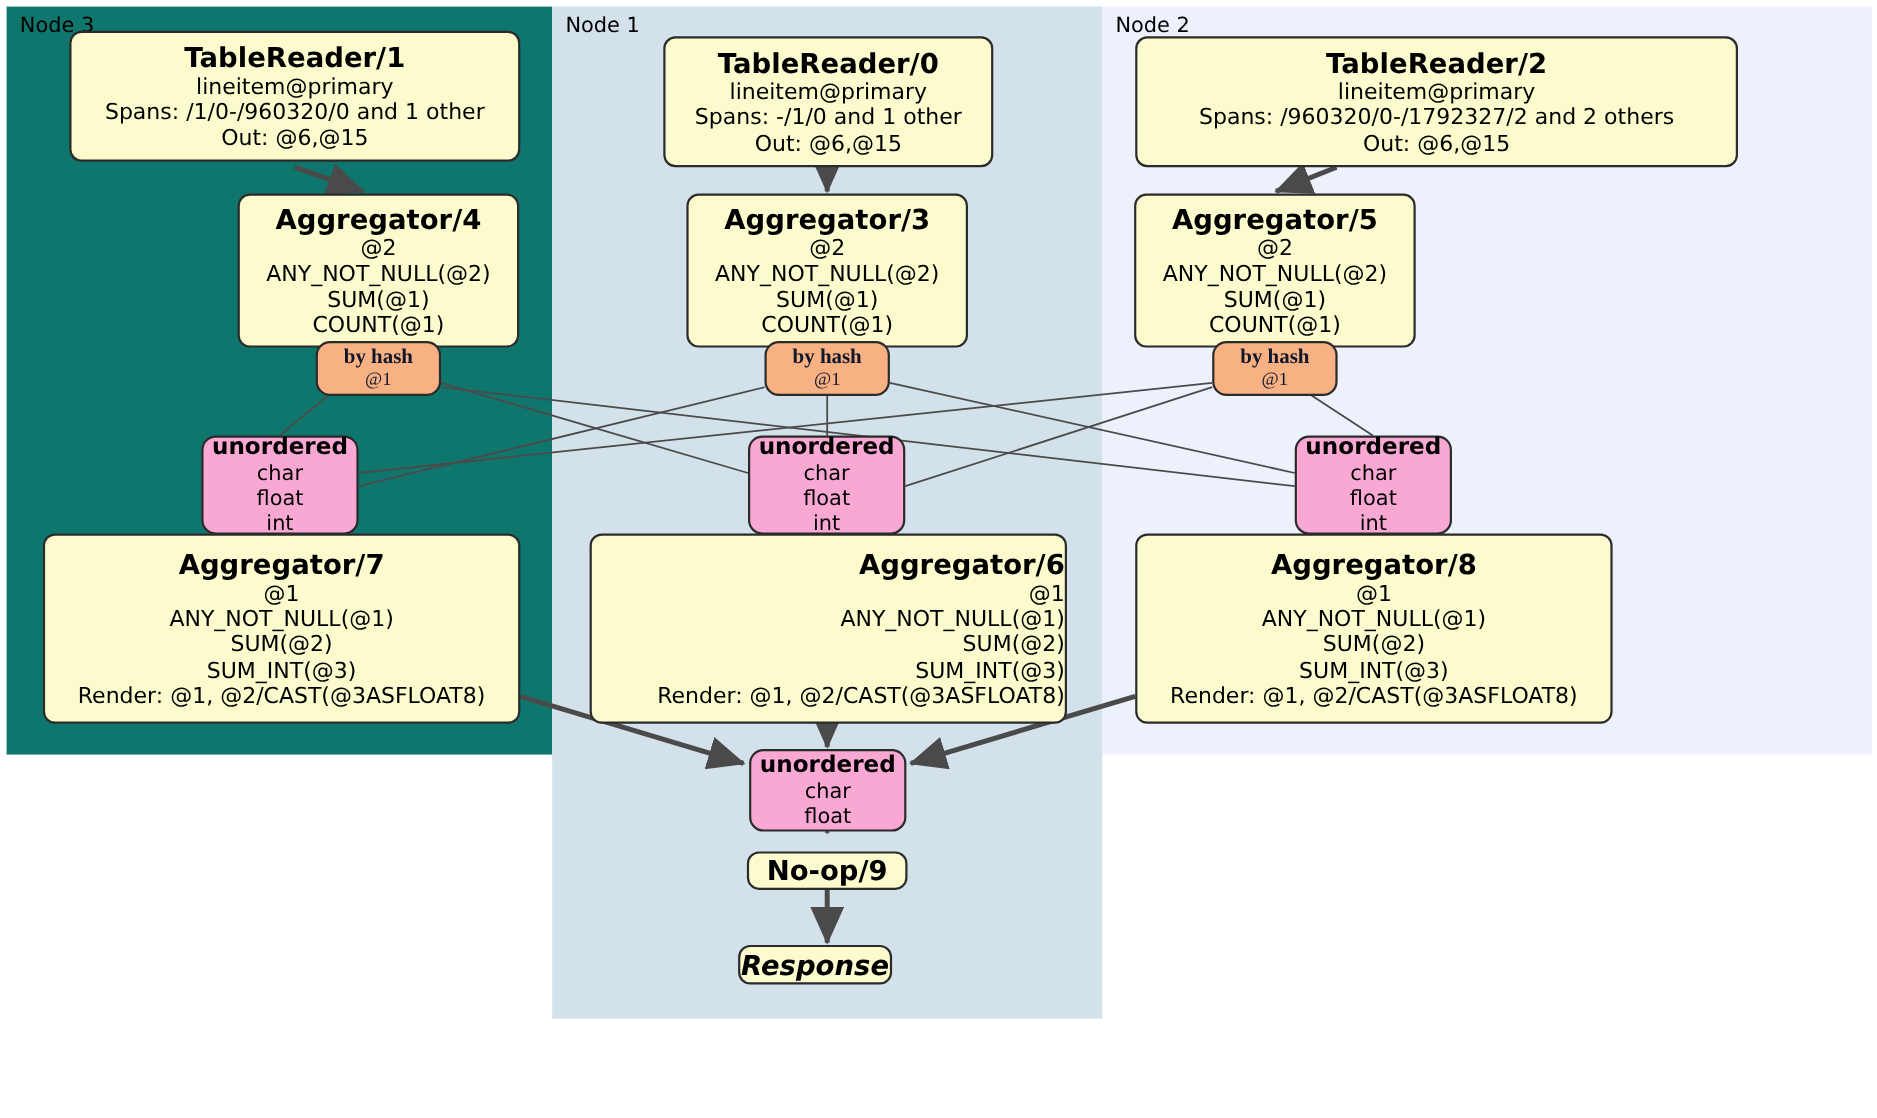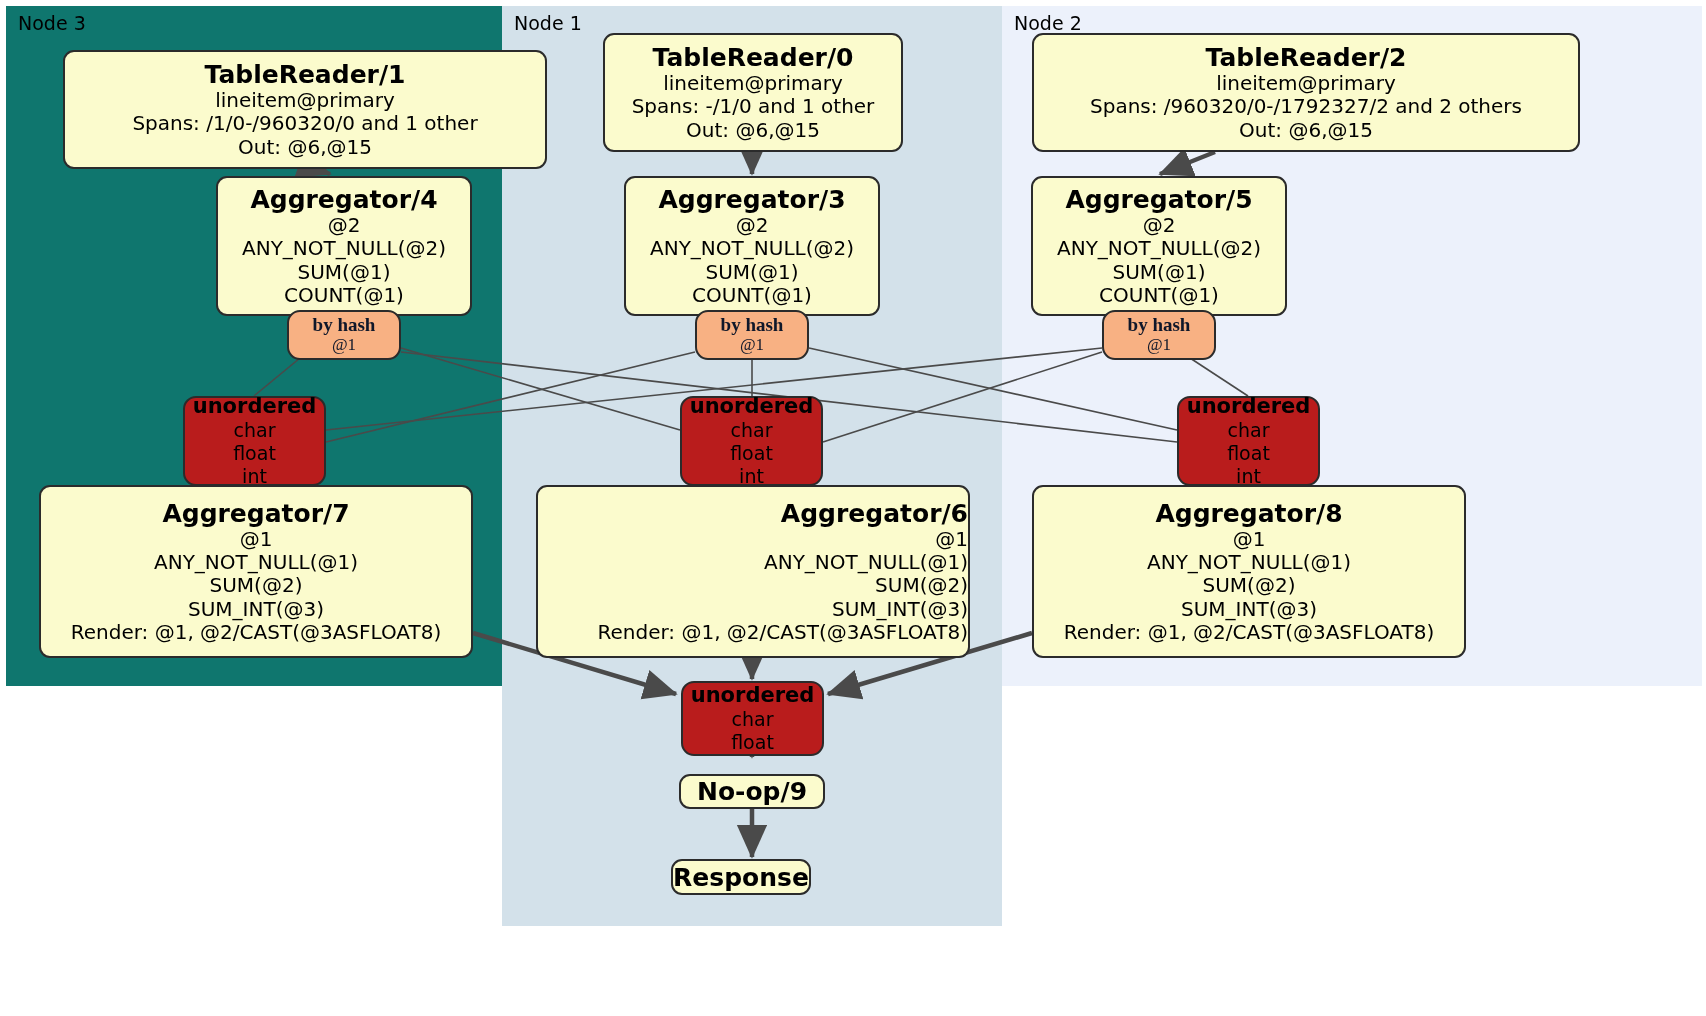--- a/index.html
+++ b/index.html
@@ -15,21 +15,21 @@
        align-items:center;justify-content:center;text-align:center;}
 
   .proc{background:#FBFBCD;border:2px solid #2b2b2b;border-radius:11px;color:#000;}
   .proc .ttl{font-weight:bold;font-size:25px;line-height:1.16;}
   .proc .ln{font-size:20px;line-height:1.17;white-space:nowrap;}
 
   .hash{background:#F8B183;border:2px solid #2b2b2b;border-radius:13px;color:#0f172a;font-family:Liberation Serif, serif;}
   .hash .ttl{font-weight:bold;font-size:19px;line-height:1.1;}
   .hash .ln{font-size:17px;line-height:1.1;}
 
-  .router{background:#b91c1c;border:2px solid #2b2b2b;border-radius:13px;color:#000;}
+  .router{background:#f9a8d4;border:2px solid #2b2b2b;border-radius:13px;color:#000;}
   .router .ttl{font-weight:bold;font-size:21px;line-height:1.18;}
   .router .ln{font-size:19px;line-height:1.2;}
 </style>
 </head>
 <body>
 
 <div id="stage">
   <div id="regions">
       <div class="node-region" style="left: 6px; top: 6px; width: 496px; height: 680px; background: #0f766e;">
         <div class="node-label">Node 3</div>
@@ -63,21 +63,21 @@
         <line x1="752" y1="152" x2="752" y2="174" stroke="#4a4a4a" stroke-width="4.5" marker-end="url(#arrowThick)"></line>
         <line x1="1215" y1="152" x2="1160" y2="174" stroke="#4a4a4a" stroke-width="4.5" marker-end="url(#arrowThick)"></line>
         <line x1="473" y1="633" x2="676" y2="694" stroke="#4a4a4a" stroke-width="4.5" marker-end="url(#arrowThick)"></line>
         <line x1="752" y1="658" x2="752" y2="679" stroke="#4a4a4a" stroke-width="4.5" marker-end="url(#arrowThick)"></line>
         <line x1="1032" y1="633" x2="828" y2="694" stroke="#4a4a4a" stroke-width="4.5" marker-end="url(#arrowThick)"></line>
         <line x1="752" y1="756" x2="752" y2="757" stroke="#4a4a4a" stroke-width="4.5" marker-end="url(#arrowThick)"></line>
         <line x1="752" y1="792" x2="752" y2="857" stroke="#4a4a4a" stroke-width="4.5" marker-end="url(#arrowThick)"></line>
       </g>
   </svg>
   <div id="nodes">
-      <div class="box proc" style="left: 63px; top: 50px; width: 484px; height: 119px;">
+      <div class="box proc" style="left: 63px; top: 28px; width: 410px; height: 119px;">
         <div class="ttl">TableReader/1</div>
         <div class="ln">lineitem@primary</div>
         <div class="ln">Spans: /1/0-/960320/0 and 1 other</div>
         <div class="ln">Out: @6,@15</div>
       </div>
       <div class="box proc" style="left: 603px; top: 33px; width: 300px; height: 119px;">
         <div class="ttl">TableReader/0</div>
         <div class="ln">lineitem@primary</div>
         <div class="ln">Spans: -/1/0 and 1 other</div>
         <div class="ln">Out: @6,@15</div>
@@ -129,21 +129,21 @@
         <div class="ttl">Aggregator/8</div>
         <div class="ln">@1</div>
         <div class="ln">ANY_NOT_NULL(@1)</div>
         <div class="ln">SUM(@2)</div>
         <div class="ln">SUM_INT(@3)</div>
         <div class="ln">Render: @1, @2/CAST(@3ASFLOAT8)</div>
       </div>
       <div class="box proc" style="left: 679px; top: 774px; width: 146px; height: 35px;">
         <div class="ttl">No-op/9</div>
       </div>
-      <div class="box proc" style="left: 671px; top: 859px; width: 140px; height: 36px;">
+      <div class="box proc" style="left: 671px; top: 859px; width: 140px; height: 36px; font-style: italic;">
         <div class="ttl">Response</div>
       </div>
       <div class="box router" style="left: 183px; top: 396px; width: 143px; height: 90px;">
         <div class="ttl">unordered</div>
         <div class="ln">char</div>
         <div class="ln">float</div>
         <div class="ln">int</div>
       </div>
       <div class="box router" style="left: 680px; top: 396px; width: 143px; height: 90px;">
         <div class="ttl">unordered</div>

